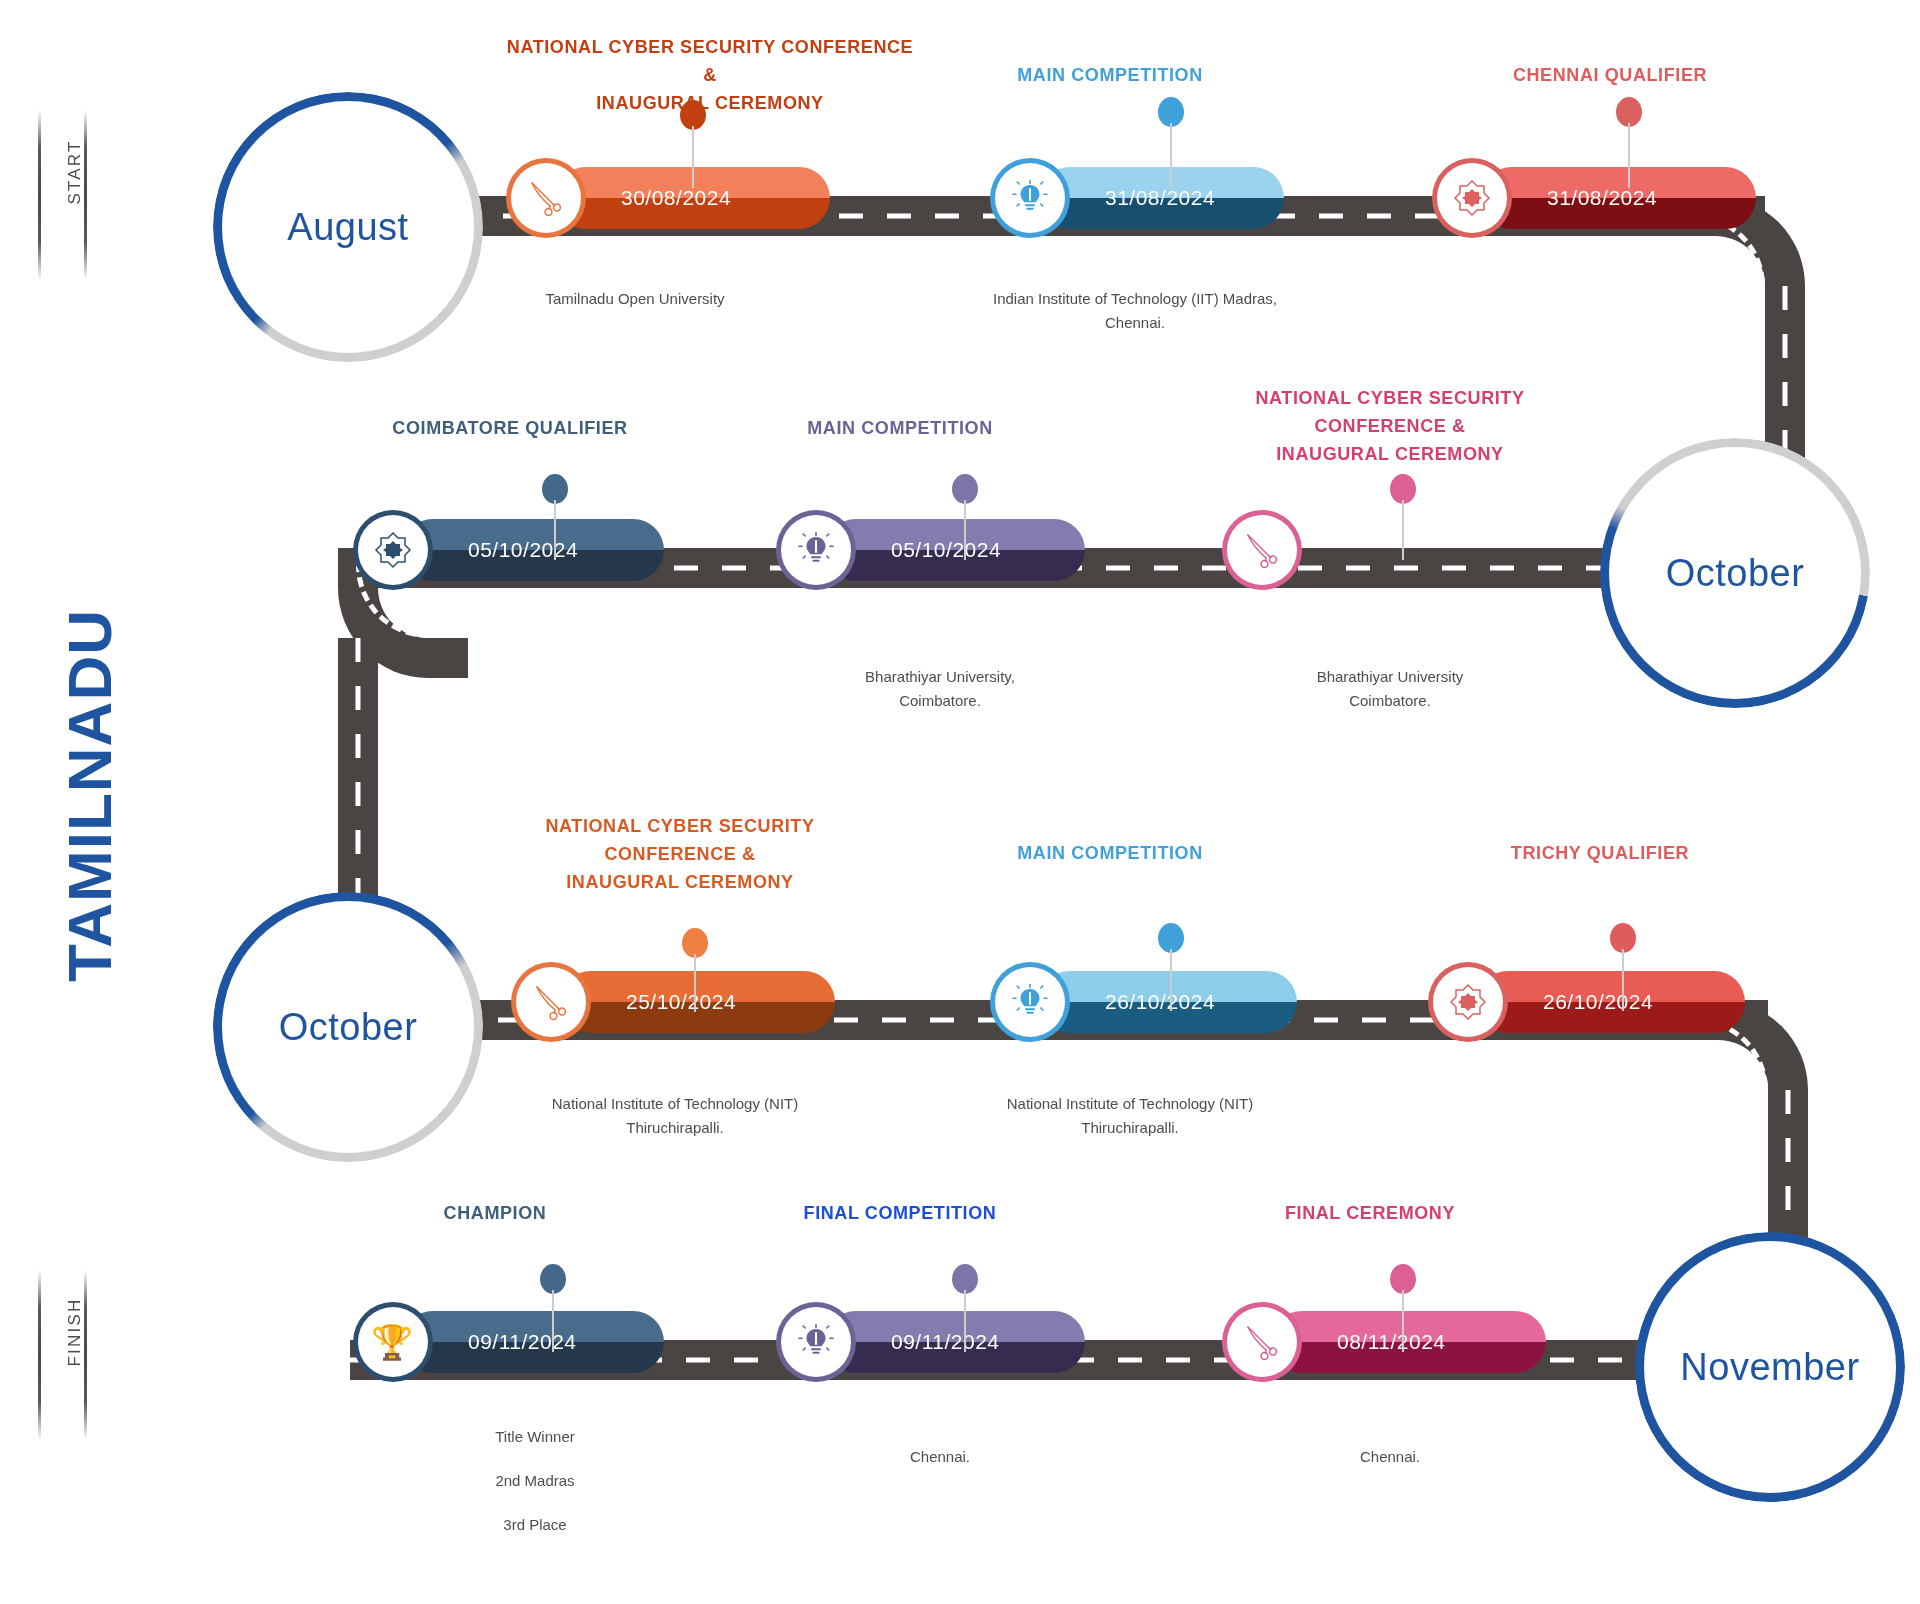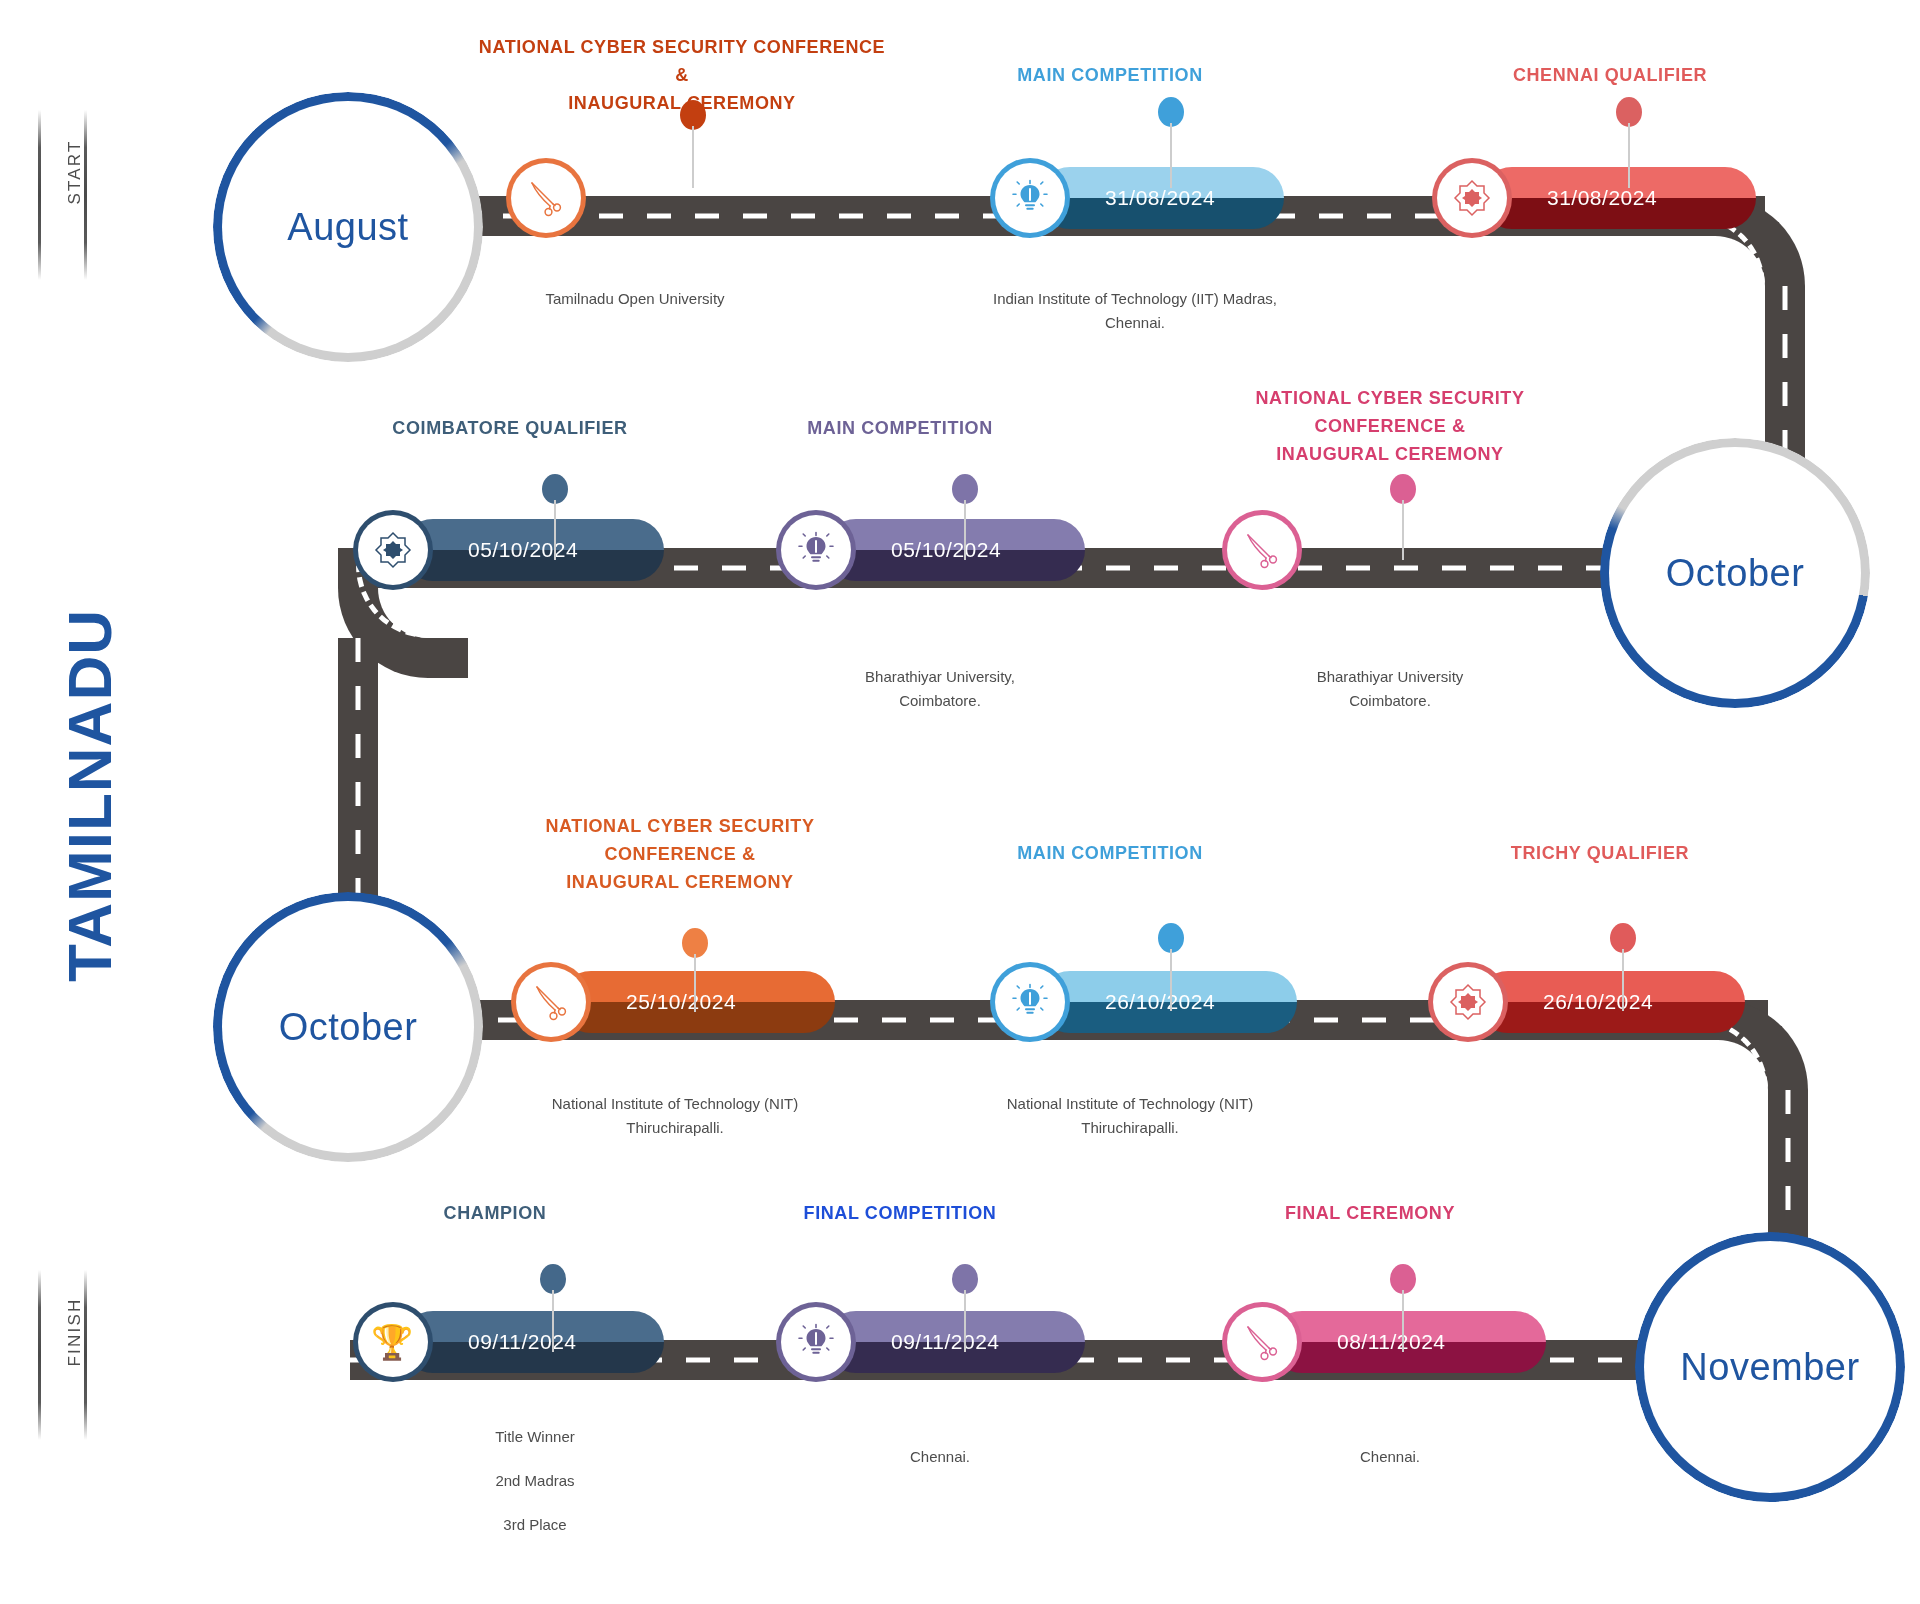--- a/index.html
+++ b/index.html
@@ -241,25 +241,30 @@
     <div class="inner">
       <span class="label">November</span>
     </div>
   </div>
 
   <div id="milestone-layer">
       <div class="pin" style="left:680px; top:100px; width:26px; height:94px;">
         <div class="head" style="top:0; background:#C33F10;"></div>
         <div class="stem" style="top:26px; height:62px;"></div>
       </div>
-      <div class="ms-title" style="left:472px; top:34px; width:420px; color:#C33F10;">
+      <div class="ms-title" style="left:500px; top:34px; width:420px; color:#C33F10;">
         <div>NATIONAL CYBER SECURITY CONFERENCE &amp;</div>
         <div>INAUGURAL CEREMONY</div>
       </div>
       <div class="milestone" style="left:516px; top:167px; width:335px; height:62px;">
+        <div class="pill" style="left:39px; width:275px;">
+          <div class="top-half" style="background:#F2805A;"></div>
+          <div class="bot-half" style="background:#C0400F;"></div>
+          <span class="date">30/08/2024</span>
+        </div>
         <div class="icon-circle">
           <div class="halo" style="background: radial-gradient(circle, #E8743F 0%, #E8743F 86%, rgba(255,255,255,0) 100%);"></div>
           <div class="disc">
             <span>
               <svg viewBox="0 0 40 40" fill="none" stroke="#E8743F" stroke-width="1.5" stroke-linecap="round" stroke-linejoin="round">
                 <path d="M6 5 L27 26"></path>
                 <path d="M6 5 C10 14 16 21 24 28"></path>
                 <circle cx="31" cy="29.5" r="3.4"></circle>
                 <circle cx="22.5" cy="34" r="3.4"></circle>
                 <path d="M27 26 L29 27.5"></path>

